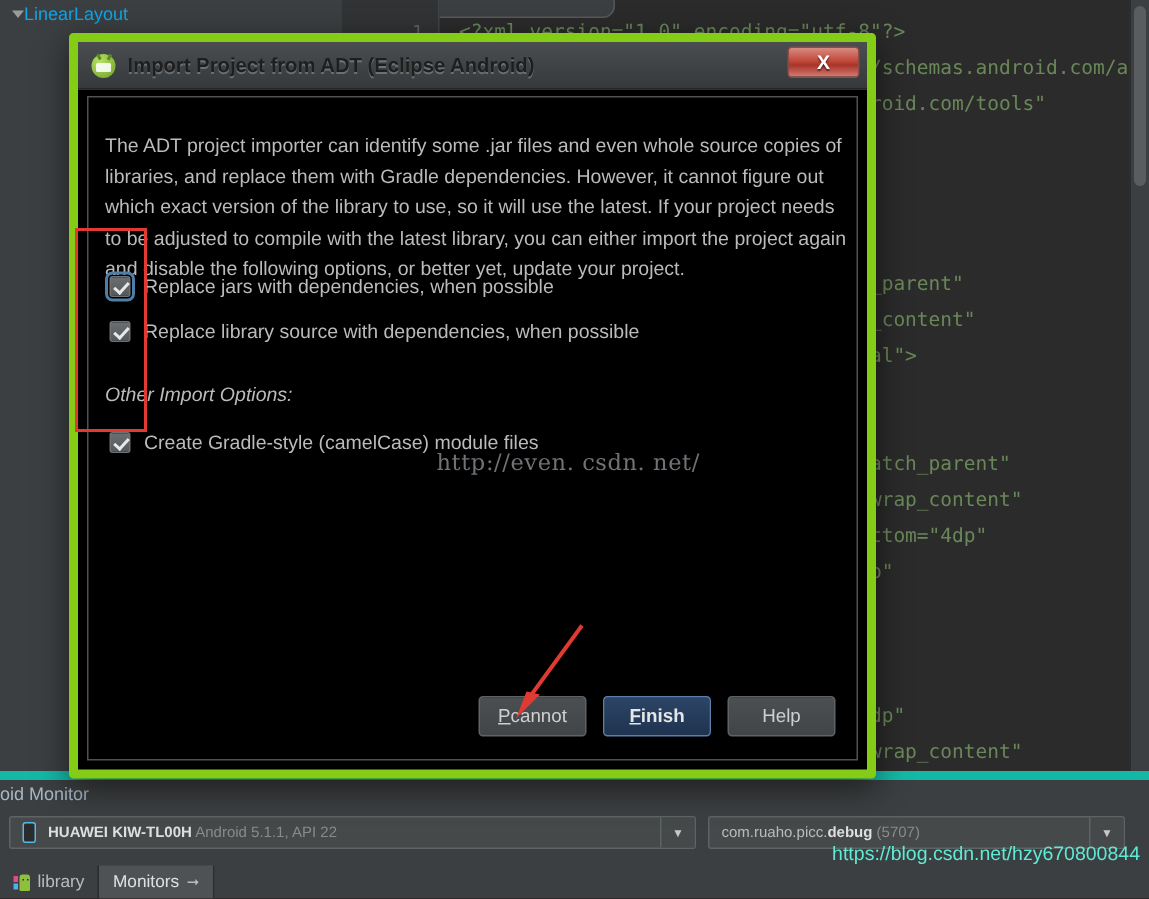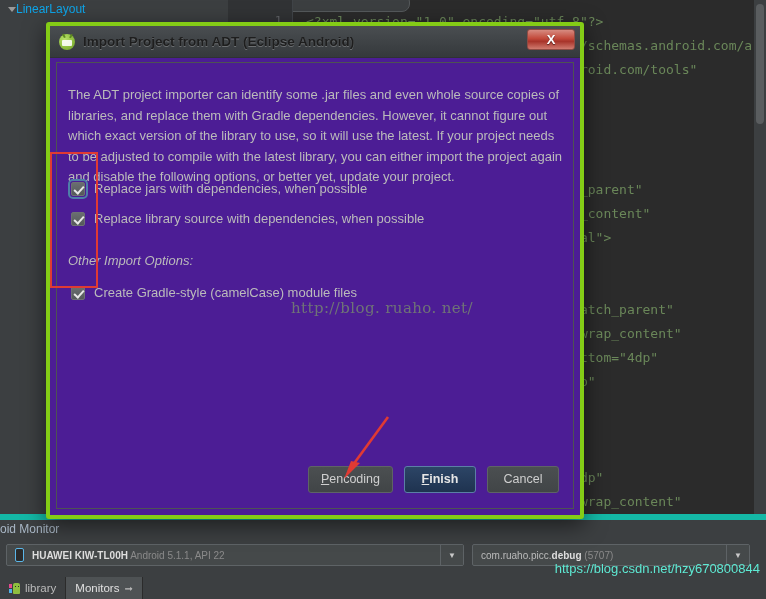--- a/index.html
+++ b/index.html
@@ -214,22 +214,22 @@
     font-size: 13px;
     white-space: nowrap;
     pointer-events: none;
   }
 
   
   #dialog {
     position: absolute;
     left: 46px; top: 22px;
     width: 538px; height: 497px;
-    background: #4c1d95;
-    border: 4px solid #84cc16;
+    background: #000000;
+    border: 6px solid #84cc16;
     border-radius: 3px;
     box-shadow: 0 0 0 1px #20222400, 0 6px 22px rgba(0,0,0,0.55);
     box-sizing: border-box;
     overflow: hidden;
   }
   #dialog-titlebar {
     position: absolute;
     left: 0; top: 0; right: 0;
     height: 31px;
     background: linear-gradient(180deg, #4a4e51 0%, #3e4245 55%, #35393c 100%);
@@ -525,33 +525,33 @@
     <div id="other-label">Other Import Options:</div>
 
     <div id="opt-row-2" class="checkrow">
       <span class="cb"></span>
       <span class="lbl">Create Gradle-style (camelCase) module files</span>
     </div>
 
     <div id="button-bar">
       <div class="dlg-btn">
           <span class="mn">P</span>
-          <span>encoding</span>
+          <span>cannot</span>
         </div>
       <div class="dlg-btn default">
           <span class="mn">F</span>
           <span>inish</span>
         </div>
       <div class="dlg-btn">
-          <span>Cancel</span>
+          <span>Help</span>
         </div>
     </div>
   </div>
 </div>
 
-<div id="watermark-center">http://blog. ruaho. net/</div>
+<div id="watermark-center">http://even. csdn. net/</div>
 
 <div id="annot-rect"></div>
 
 <svg id="annot-arrow" viewBox="0 0 72 68">
   <line x1="58" y1="4" x2="20" y2="56" stroke="#e03a33" stroke-width="2.6"></line>
   <polygon points="14,66 30,50 21,48" fill="#e03a33"></polygon>
 </svg>
 
 </body></html>

